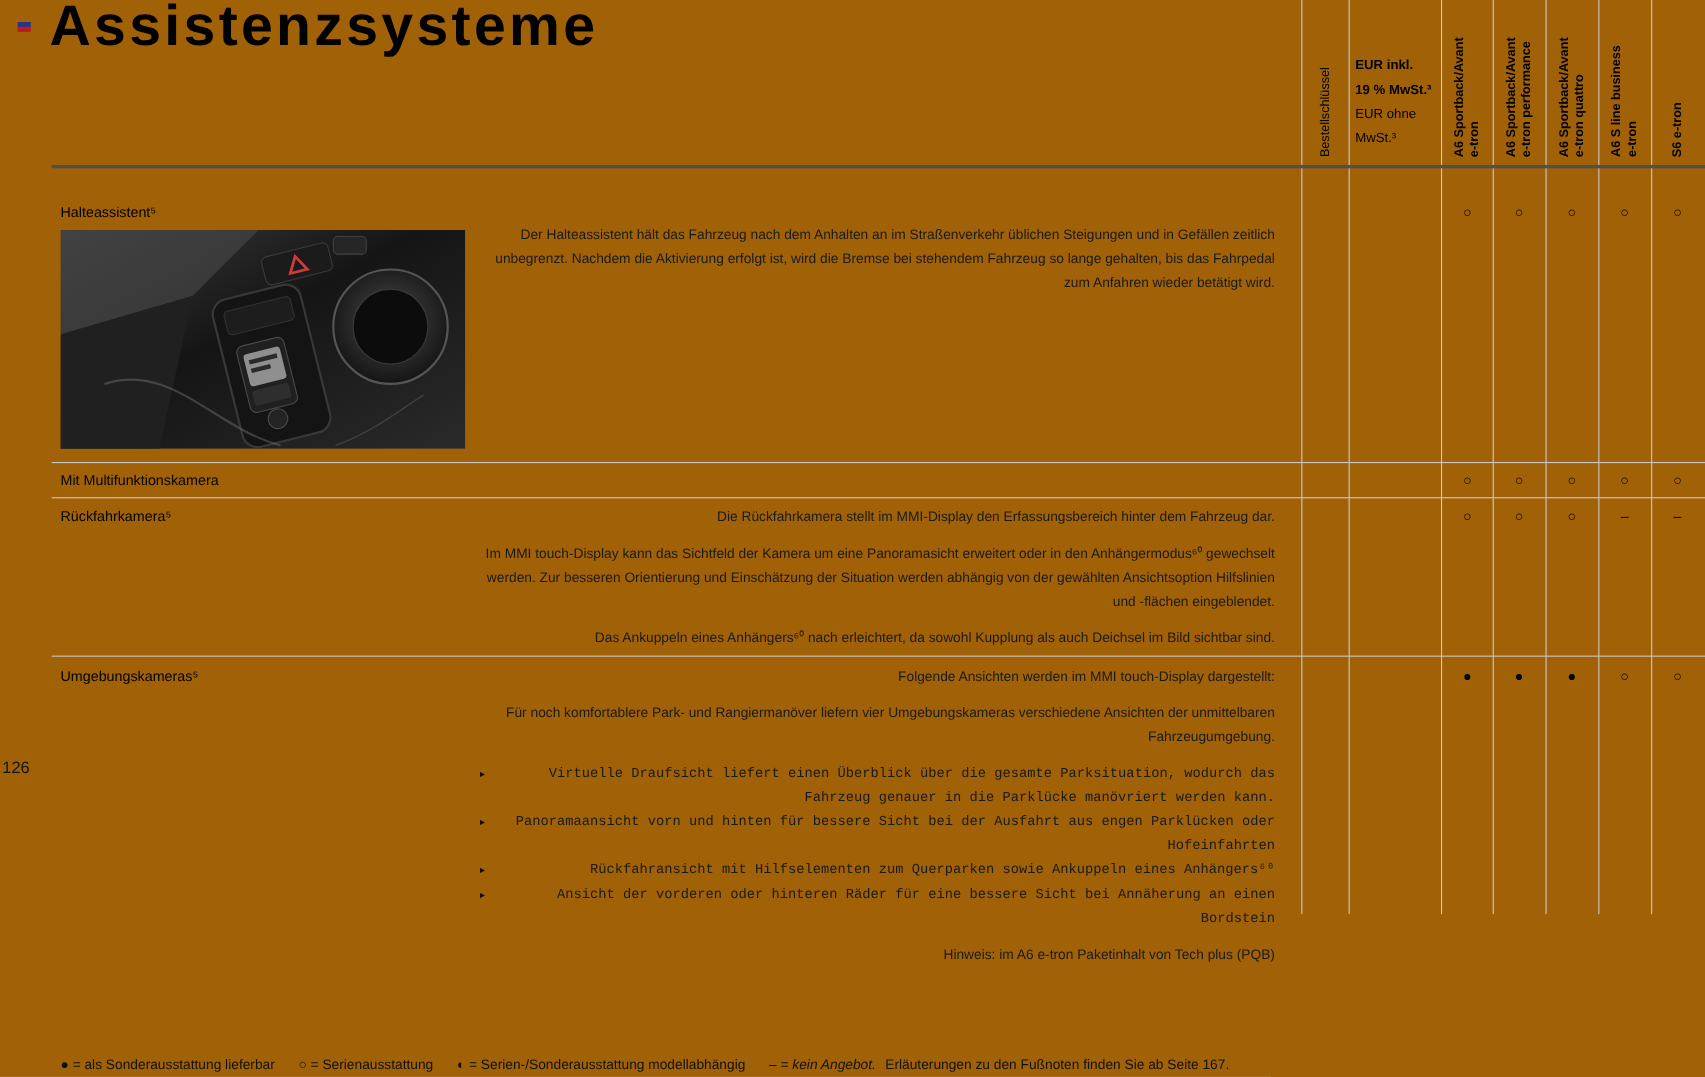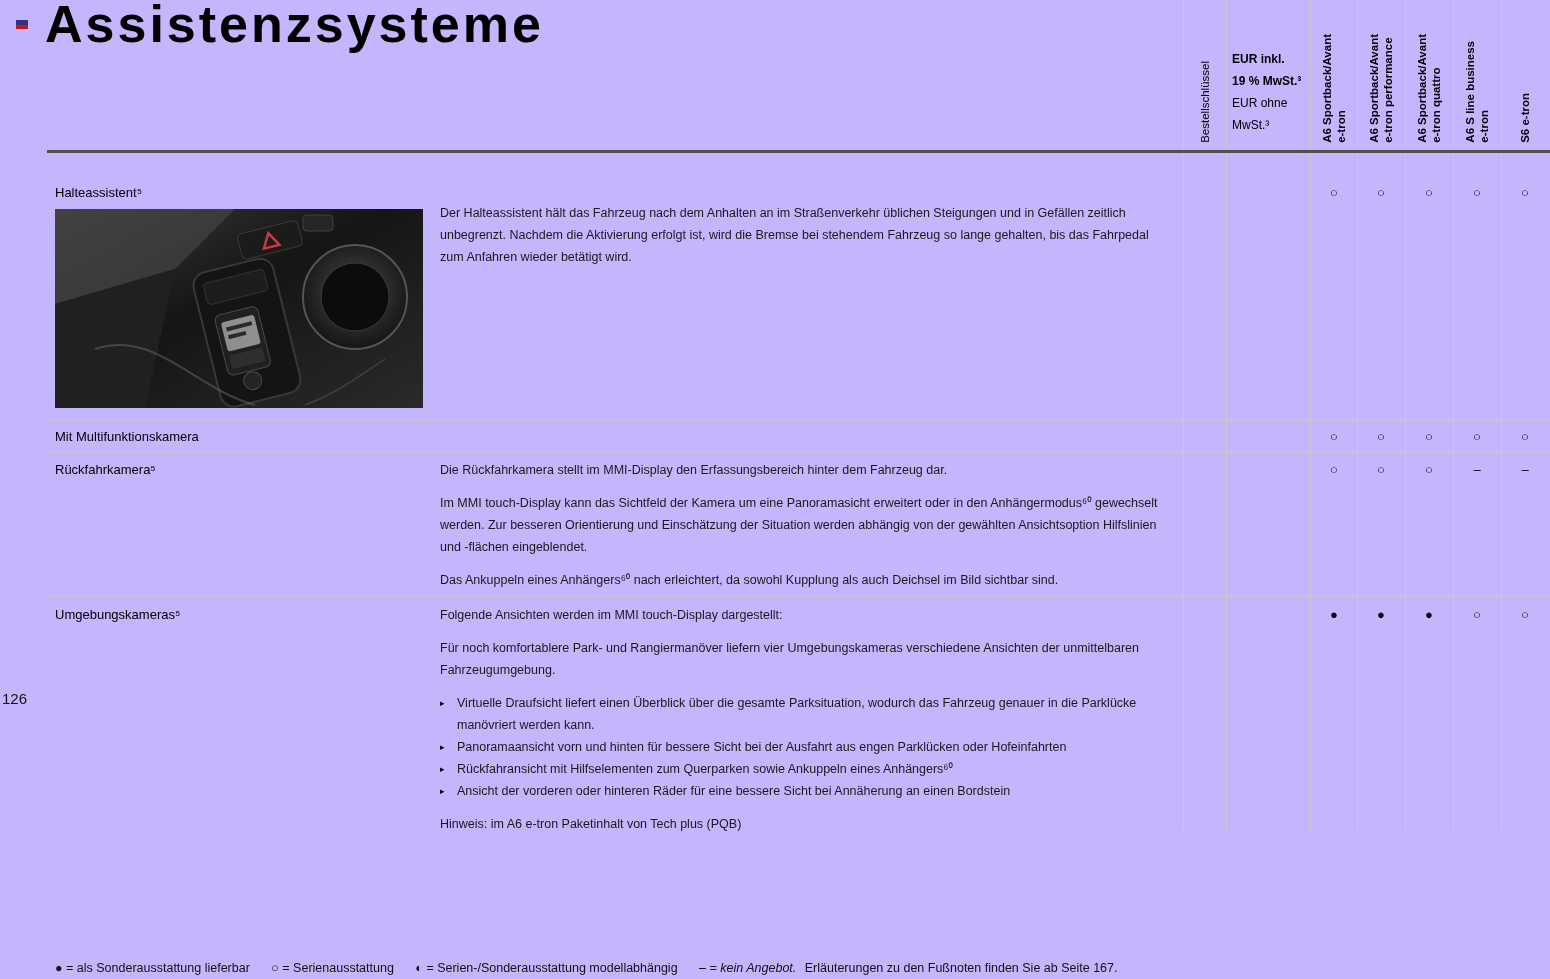--- a/index.html
+++ b/index.html
@@ -1,20 +1,20 @@
 <!DOCTYPE html>
 <html><head>
 <meta charset="utf-8">
 <style>
   html, body { margin: 0; padding: 0; background: #ffffff; }
   .page {
     position: relative;
     width: 1550px;
     height: 979px;
-    background: #c4b5fd;
+    background: #a16207;
     font-family: "Liberation Sans", sans-serif;
     color: #111111;
     overflow: hidden;
   }
 
   
   .flag { position: absolute; left: 16px; top: 20px; width: 12px; height: 9px; }
   .flag .f-top { display: block; width: 100%; height: 5px; background: #2d3580; }
   .flag .f-bot { display: block; width: 100%; height: 4px; background: #c01818; }
 
@@ -39,26 +39,26 @@
     font-size: 11.5px; line-height: 14px; white-space: pre-line;
     font-weight: bold; color: #000;
   }
   .vtext.normal { font-weight: normal; }
 
   .price-head { position: absolute; left: 1232px; top: 48px; font-size: 12px; line-height: 22px; color: #000; }
   .price-head .b { font-weight: bold; }
 
   
   .row-label { position: absolute; left: 55px; font-size: 13px; font-weight: normal; line-height: 22px; color: #000; }
-  .desc { position: absolute; left: 440px; width: 735px; font-size: 12.5px; line-height: 22px; color: #1a1a1a; }
+  .desc { position: absolute; left: 424px; width: 735px; font-size: 12.5px; line-height: 22px; color: #1a1a1a; text-align: right; }
   .desc p { margin: 0 0 11px 0; }
   .desc p:last-child { margin-bottom: 0; }
   .bul { display: flex; }
   .bul .m { flex: none; width: 17px; font-size: 9px; line-height: 22px; color: #000; }
-  .bul .t { flex: 1; }
+  .bul .t { flex: 1; font-family: Liberation Mono, monospace; }
   .note { margin-top: 11px; }
 
   .sym { position: absolute; width: 48px; height: 22px; line-height: 22px; text-align: center; font-size: 13px; color: #000; }
 
   .photo { position: absolute; left: 55px; top: 209px; width: 368px; height: 199px; display: block; }
 
   .page-number { position: absolute; left: 2px; top: 659px; font-size: 15px; color: #111; margin-top: 31px; }
 
   .footer { position: absolute; left: 55px; top: 961px; font-size: 12.5px; color: #111; white-space: nowrap; }
   .footer .li { margin-right: 18px; }

